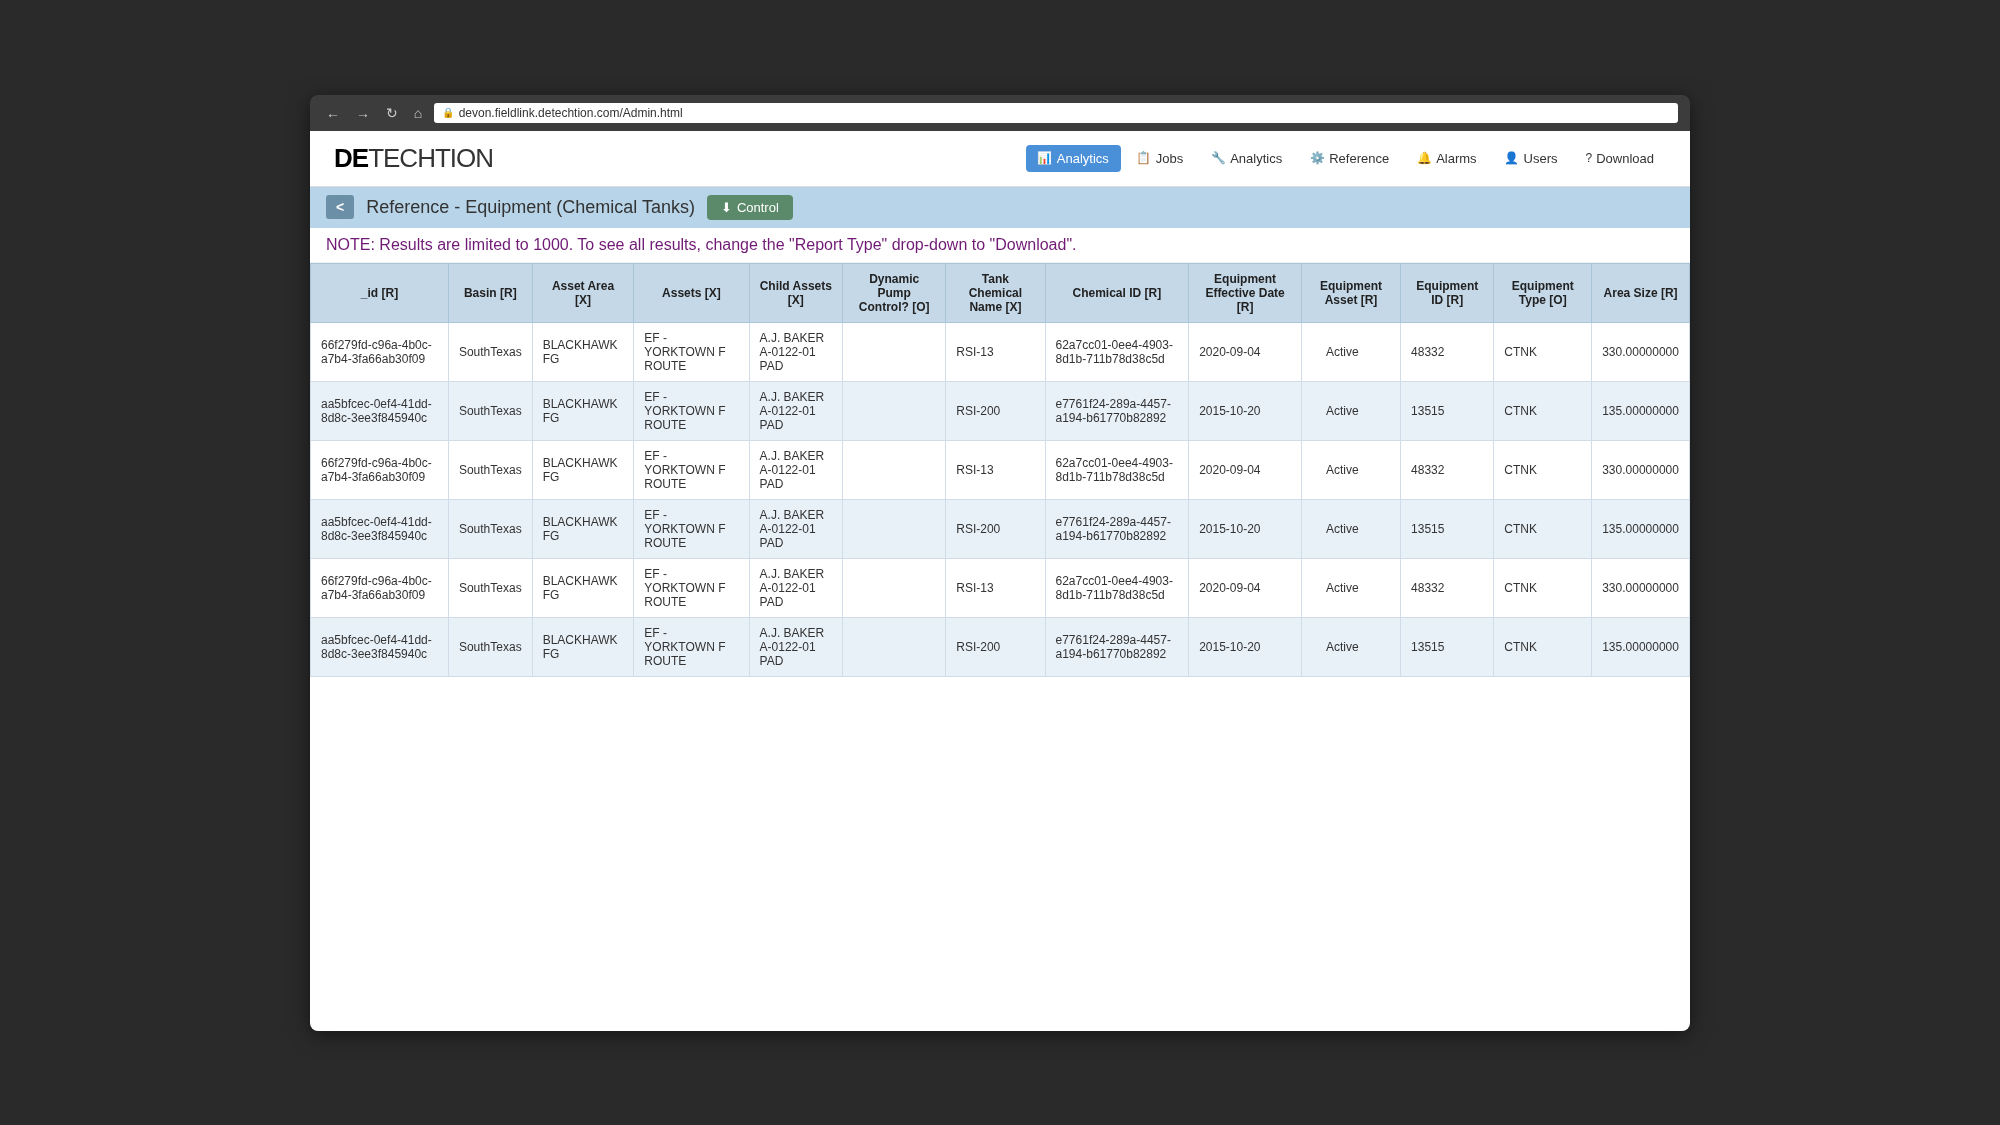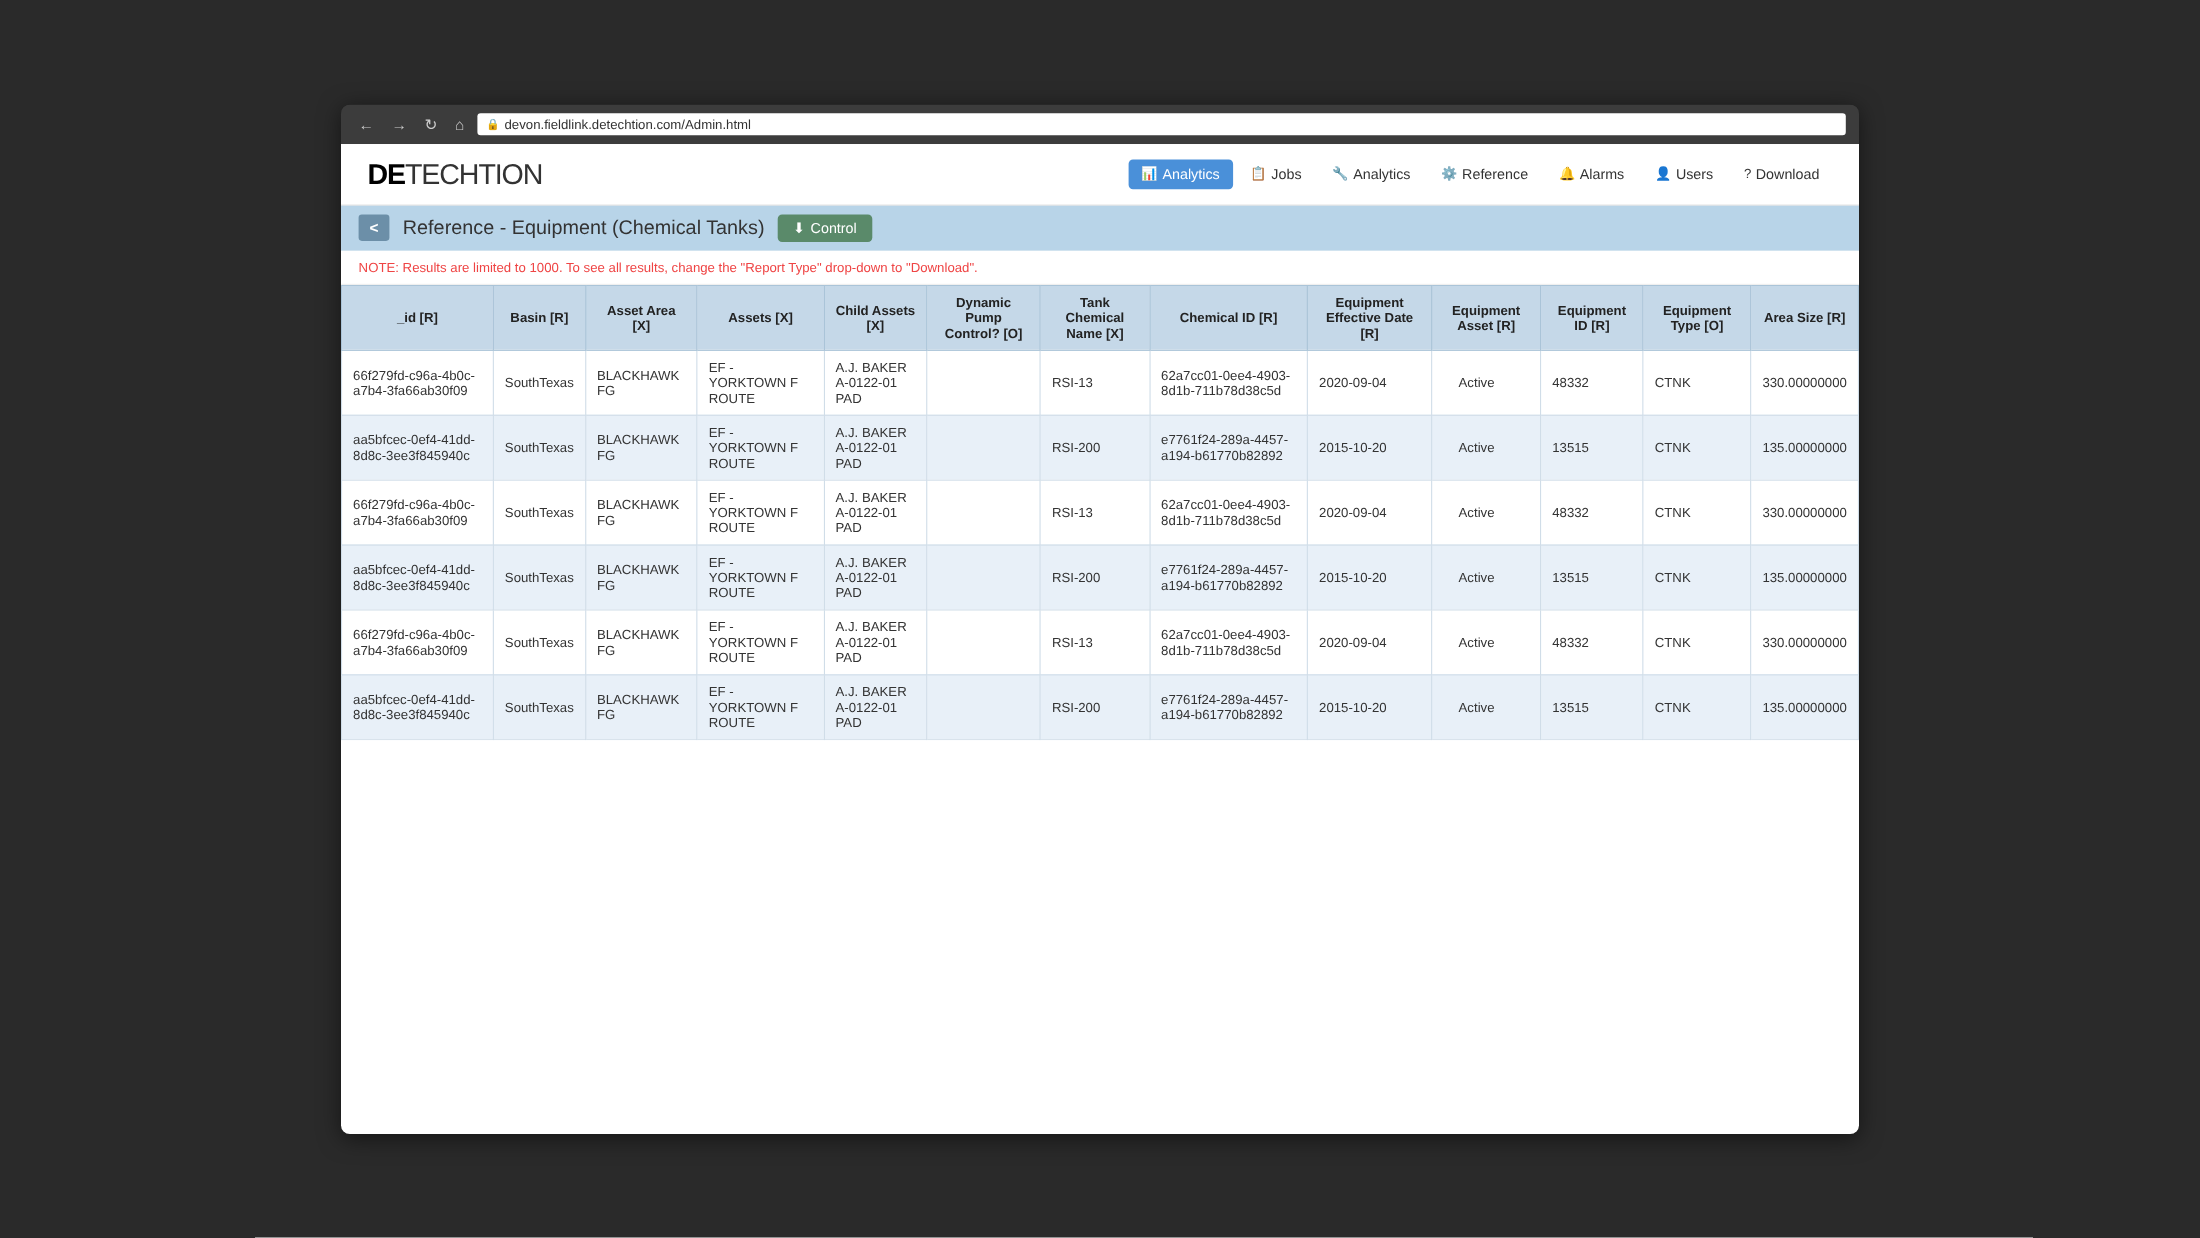--- a/index.html
+++ b/index.html
@@ -117,22 +117,22 @@
       border-radius: 4px;
       cursor: pointer;
       font-size: 13px;
       display: flex;
       align-items: center;
       gap: 5px;
     }
     .note-bar {
       background: #fff;
       padding: 8px 16px;
-      font-size: 12px;
-      color: #ef4444;
+      font-size: 16px;
+      color: #701a75;
       border-bottom: 1px solid #eee;
     }
     .table-container {
       overflow-x: auto;
       padding: 0;
     }
     table {
       width: 100%;
       border-collapse: collapse;
       font-size: 12px;

